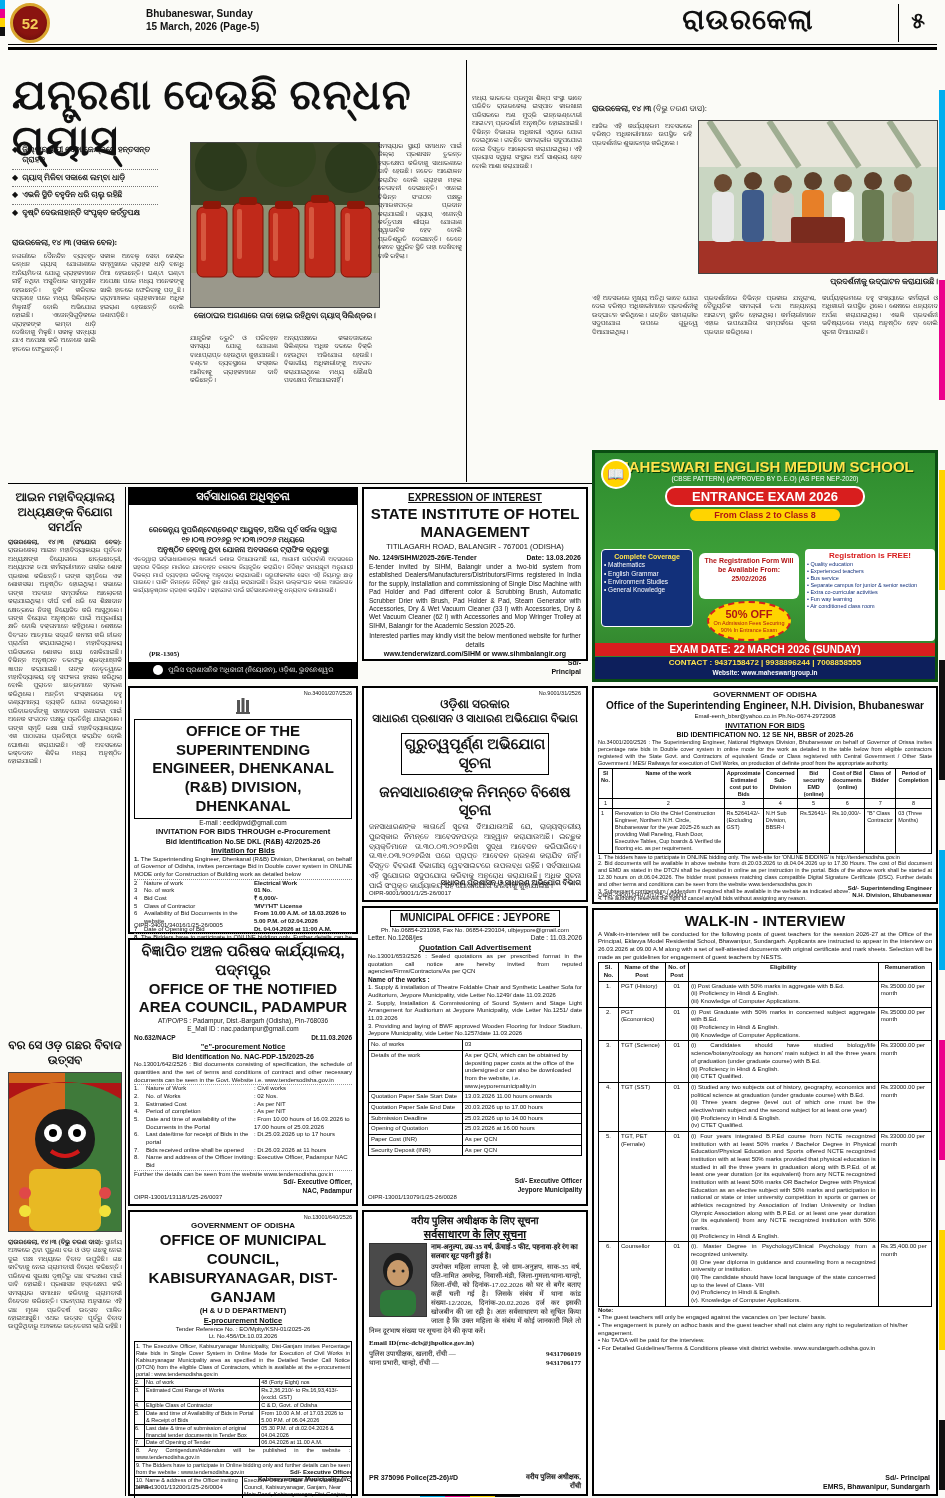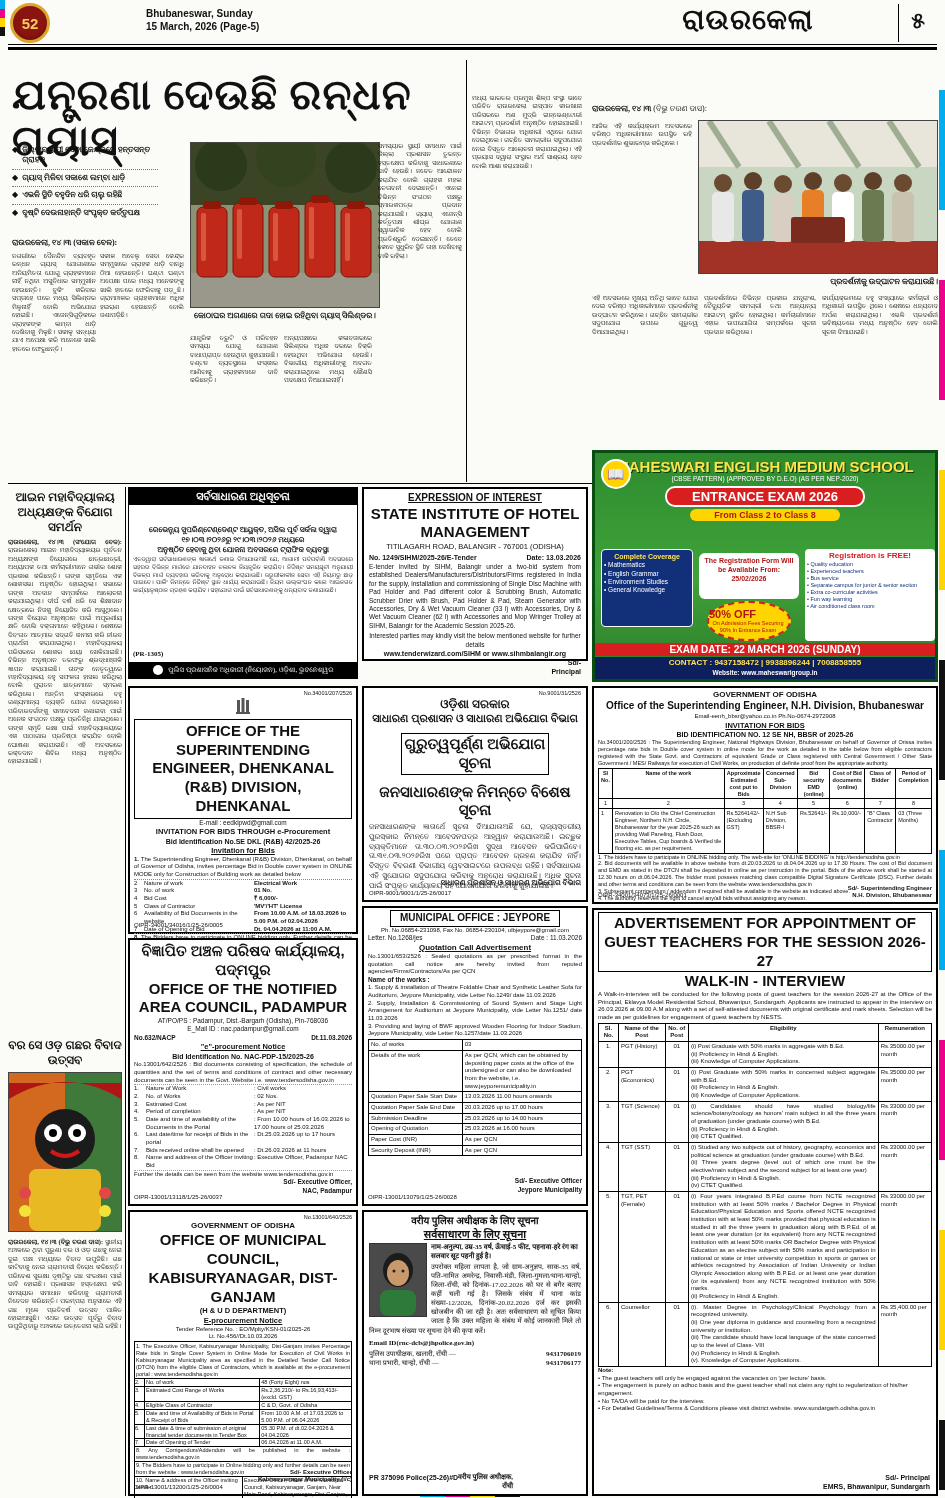--- a/index.html
+++ b/index.html
@@ -212,21 +212,21 @@
     <span class="b">ରାଉରକେଲା, ୧୪।୩ (ବିଭୁ ଚରଣ ଦାସ):</span>
     <span>ସ୍ଥାନୀୟ ଅଞ୍ଚଳରେ ଥିବା ପୁରୁଣା ବର ଓ ଓଡ଼ ଗଛକୁ ନେଇ ଦୁଇ ପକ୍ଷ ମଧ୍ୟରେ ବିବାଦ ଉପୁଜିଛି। ଗଛ କାଟିବାକୁ ନେଇ ଗ୍ରାମବାସୀ ବିରୋଧ କରିଛନ୍ତି। ପରିବେଶ ସୁରକ୍ଷା ଦୃଷ୍ଟିରୁ ଗଛ ସଂରକ୍ଷଣ ପାଇଁ ଦାବି ହୋଇଛି। ପ୍ରଶାସନ ହସ୍ତକ୍ଷେପ କରି ସମସ୍ୟାର ସମାଧାନ କରିବାକୁ ଗ୍ରାମବାସୀ ନିବେଦନ କରିଛନ୍ତି। ପରମ୍ପରା ଅନୁସାରେ ଏହି ଗଛ ମୂଳେ ପ୍ରତିବର୍ଷ ଉତ୍ସବ ପାଳିତ ହୋଇଆସୁଛି। ଏଥର ଉତ୍ସବ ପୂର୍ବରୁ ବିବାଦ ଉପୁଜିଥିବାରୁ ଅଞ୍ଚଳରେ ଉତ୍ତେଜନା ଲାଗି ରହିଛି।</span>
   </div>
 
   <div class="abs box" style="left:128px;top:487px;width:230px;height:192px">
     <div class="blackbar b t11 c" style="padding:2px 0">ସର୍ବସାଧାରଣ ଅଧିସୂଚନା</div>
     <div class="b t75 c" style="margin-top:20px">ରେଭେନ୍ୟୁ ସୁପରିଣ୍ଟେଣ୍ଡେଣ୍ଟ ଆୟୁକ୍ତ, ଅସିଲ ପୂର୍ବ ସର୍କଲ ଦ୍ୱାରା</div>
     <div class="b t75 c">୧୭।୦୩।୨୦୨୬ରୁ ୨୯।୦୩।୨୦୨୬ ମଧ୍ୟରେ</div>
     <div class="b t75 c">ଅନୁଷ୍ଠିତ ହେବାକୁ ଥିବା ଯୋଜନା ଅବସରରେ ଟ୍ରାଫିକ ବ୍ୟବସ୍ଥା</div>
     <div class="t6 j ovh" style="margin:2px 4px;height:92px">ଏତଦ୍ୱାରା ସର୍ବସାଧାରଣଙ୍କ ଜ୍ଞାତାର୍ଥେ ଜଣାଇ ଦିଆଯାଉଅଛି ଯେ, ଆଗାମୀ ପର୍ବପର୍ବାଣି ଅବସରରେ ସହରର ବିଭିନ୍ନ ମାର୍ଗରେ ଯାନବାହନ ଚଳାଚଳ ନିୟନ୍ତ୍ରିତ କରାଯିବ। ନିର୍ଦ୍ଦିଷ୍ଟ ସମୟସୂଚୀ ଅନୁଯାୟୀ ବିକଳ୍ପ ମାର୍ଗ ବ୍ୟବହାର କରିବାକୁ ଅନୁରୋଧ କରାଯାଉଛି। ଜରୁରୀକାଳୀନ ସେବା ଏହି ନିୟମରୁ ଛାଡ଼ ପାଇବେ। ପାର୍କିଂ ନିମନ୍ତେ ନିର୍ଦ୍ଦିଷ୍ଟ ସ୍ଥାନ ଧାର୍ଯ୍ୟ କରାଯାଇଛି। ନିୟମ ଉଲ୍ଲଂଘନ କଲେ ଆଇନଗତ କାର୍ଯ୍ୟାନୁଷ୍ଠାନ ଗ୍ରହଣ କରାଯିବ। ସହଯୋଗ ପାଇଁ ସର୍ବସାଧାରଣଙ୍କୁ ଧନ୍ୟବାଦ ଜଣାଯାଉଛି।</div>
-    <div class="t7 b" style="margin-left:4px">(PR-1305)</div>
+    <div class="t7 b" style="margin-left:20px">(PR-1305)</div>
     <div class="blackbar t7 c" style="position:absolute;left:0;bottom:0;width:100%;padding:3px 8px">
       <span style="display:inline-block;width:10px;height:10px;border-radius:50%;background:#fff;vertical-align:middle;margin-right:4px"></span>
       <span>ପୁଲିସ ପ୍ରଶାସନିକ ଅଧିକାରୀ (ନିୟୋଜନ), ଓଡ଼ିଶା, ଭୁବନେଶ୍ୱର</span>
     </div>
   </div>
 
   <div class="abs box2 sans" style="left:362px;top:487px;width:226px;height:174px;padding:3px 5px">
     <div class="b t10 c" style="text-decoration:underline">EXPRESSION OF INTEREST</div>
     <div class="b t9 c">STATE INSTITUTE OF HOTEL MANAGEMENT</div>
     <div class="t75 c">TITILAGARH ROAD, BALANGIR - 767001 (ODISHA)</div>
@@ -251,21 +251,21 @@
     <div class="abs" style="left:6px;top:96px;width:92px;height:78px;background:#12307a;border:1px solid #fff;border-radius:4px;padding:2px">
       <div class="b t7 c" style="color:#ffe34d">Complete Coverage</div>
       <div class="t65 pre">• Mathematics
 • English Grammar
 • Environment Studies
 • General Knowledge</div>
     </div>
     <div class="abs" style="left:104px;top:100px;width:100px;height:46px;background:#fff;border-radius:6px;padding:3px;color:#b01515">
       <div class="b t7 c">The Registration Form Will be Available From: 25/02/2026</div>
     </div>
-    <div class="abs" style="left:112px;top:148px;width:84px;height:40px;background:#ffd400;border-radius:50%;border:2px dashed #d81e1e;color:#b01515;display:flex;flex-direction:column;justify-content:center">
+    <div class="abs" style="left:112px;top:148px;width:84px;height:40px;background:#ffd400;border-radius:50%;border:2px dashed #d81e1e;color:#b01515;display:flex;flex-direction:column;align-items:center;justify-content:center">
       <div class="b" style="font-size:11px">50% OFF</div>
       <div class="t55 c" style="width:78px">On Admission Fees Securing 90% In Entrance Exam</div>
     </div>
     <div class="abs" style="left:210px;top:96px;width:130px;height:92px;background:#fff;border-radius:4px;padding:2px;color:#12307a">
       <div class="b t8 c" style="color:#d81e1e">Registration is FREE!</div>
       <div class="t55 pre">• Quality education
 • Experienced teachers
 • Bus service
 • Separate campus for junior &amp; senior section
 • Extra co-curricular activities
@@ -572,31 +572,30 @@
     <div class="t7 j" style="margin-top:2px">उपरोक्त महिला लापता है, जो ग्राम-अनुज्ञप, साक-35 वर्ष, पति-नामित अमरेन्द्र, निवासी-मंडी, जिला-गुमला/थाना-चान्हो, जिला-राँची, को दिनांक-17.02.2026 को घर से बगैर बताए कहीं चली गई है। जिसके संबंध में थाना कांड संख्या-12/2026, दिनांक-20.02.2026 दर्ज कर इसकी खोजबीन की जा रही है। अतः सर्वसाधारण को सूचित किया जाता है कि उक्त महिला के संबंध में कोई जानकारी मिले तो निम्न दूरभाष संख्या पर सूचना देने की कृपा करें।</div>
     <div class="b t7" style="margin-top:3px">Email ID(rnc-dcb@jhpolice.gov.in)</div>
     <div class="t7" style="display:flex;justify-content:space-between;margin-top:2px">
       <span>पुलिस उपाधीक्षक, खलारी, राँची —</span>
       <span class="b">9431706019</span>
     </div>
     <div class="t7" style="display:flex;justify-content:space-between">
       <span>थाना प्रभारी, चान्हो, राँची —</span>
       <span class="b">9431706177</span>
     </div>
-    <div style="position:absolute;bottom:3px;left:5px;right:5px;display:flex;">
+    <div style="position:absolute;bottom:3px;left:5px;right:5px;display:flex;justify-content:space-between">
       <span class="b t7 sans">PR 375096 Police(25-26)#D</span>
       <span class="b t7 r">
         <span>वरीय पुलिस अधीक्षक,</span><br>
         <span>राँची</span>
       </span>
     </div>
   </div>
 
   <div class="abs box2 sans" style="left:592px;top:908px;width:346px;height:588px;padding:2px 4px">
-    <div class="box b t9 c" style="padding:1px">ADVERTISEMENT FOR APPOINTMENT OF GUEST TEACHERS FOR THE SESSION 2026-27</div>
     <div class="b t9 c">WALK-IN - INTERVIEW</div>
     <div class="t6 j">A Walk-in-interview will be conducted for the following posts of guest teachers for the session 2026-27 at the Office of the Principal, Eklavya Model Residential School, Bhawanipur, Sundargarh. Applicants are instructed to appear in the interview on 26.03.2026 at 09.00 A.M along with a set of self-attested documents with original certificate and mark sheets. Selection will be made as per guidelines for engagement of guest teachers by NESTS.</div>
     <table class="grid t6" style="margin-top:1px">
       <tbody>
           <tr class="c b">
         <th style="width:6%">Sl. No.</th>
         <th style="width:14%">Name of the Post</th>
         <th style="width:7%">No. of Post</th>
         <th style="width:57%">Eligibility</th>
         <th style="width:16%">Remuneration</th>

